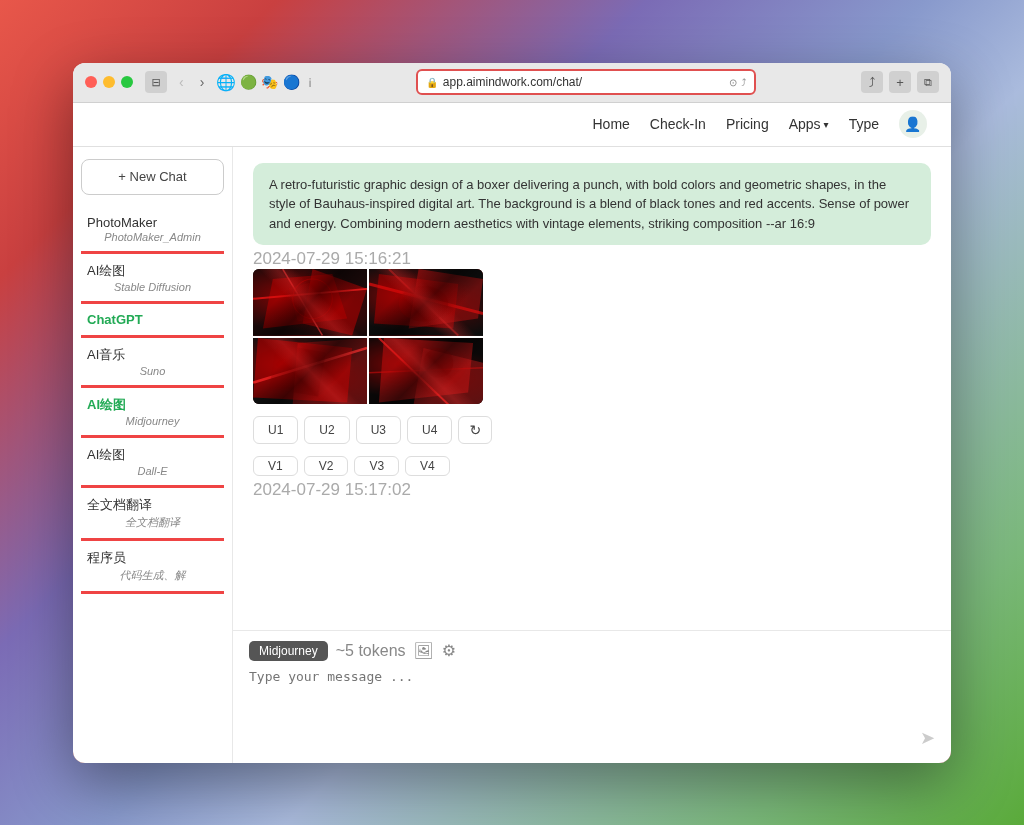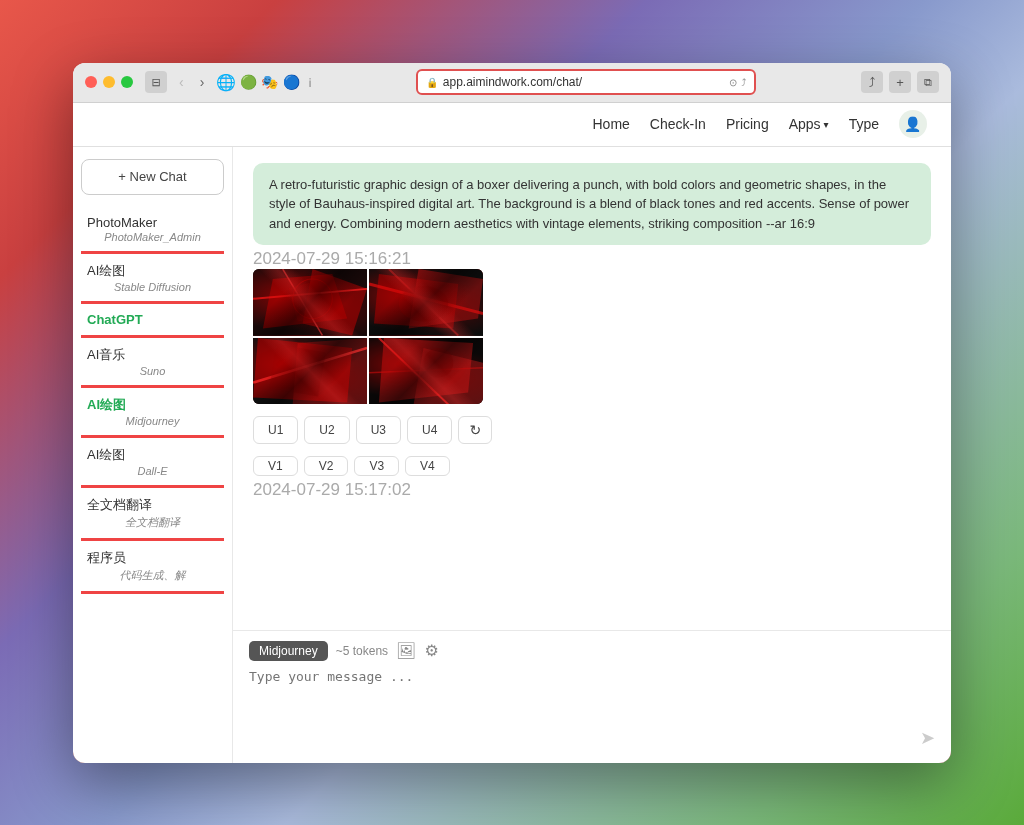--- a/index.html
+++ b/index.html
@@ -334,21 +334,21 @@
 
     .model-tag {
       background: #555;
       color: white;
       padding: 3px 10px;
       border-radius: 5px;
       font-size: 12px;
     }
 
     .token-count {
-      font-size: 12px;
+      font-size: 16px;
       color: #888;
     }
 
     .input-icon-btn {
       background: none;
       border: none;
       font-size: 16px;
       color: #888;
       cursor: pointer;
     }

